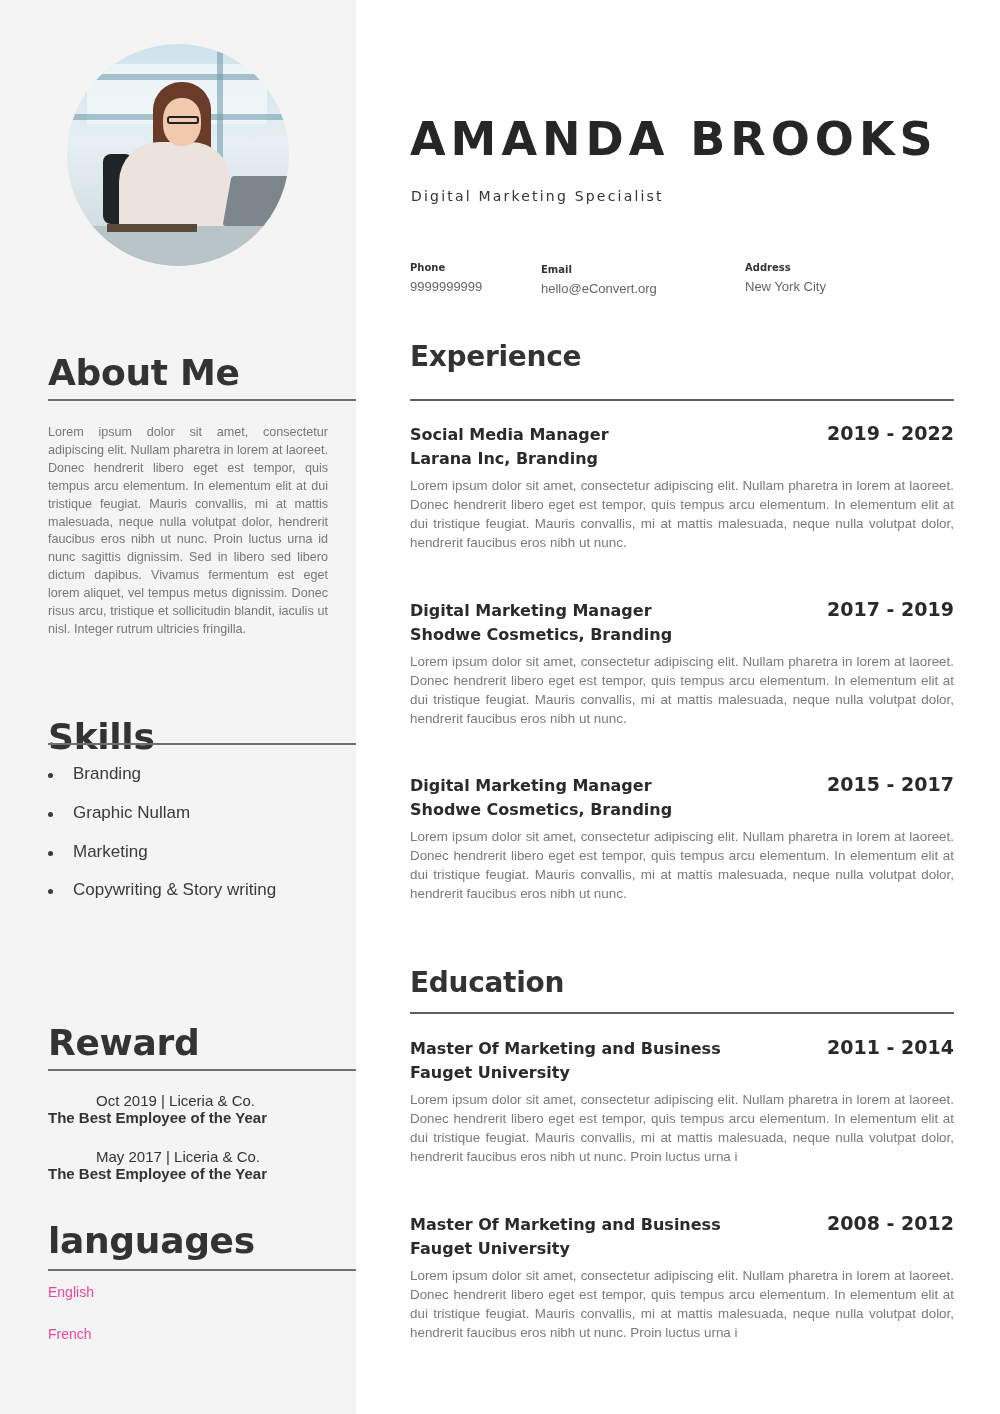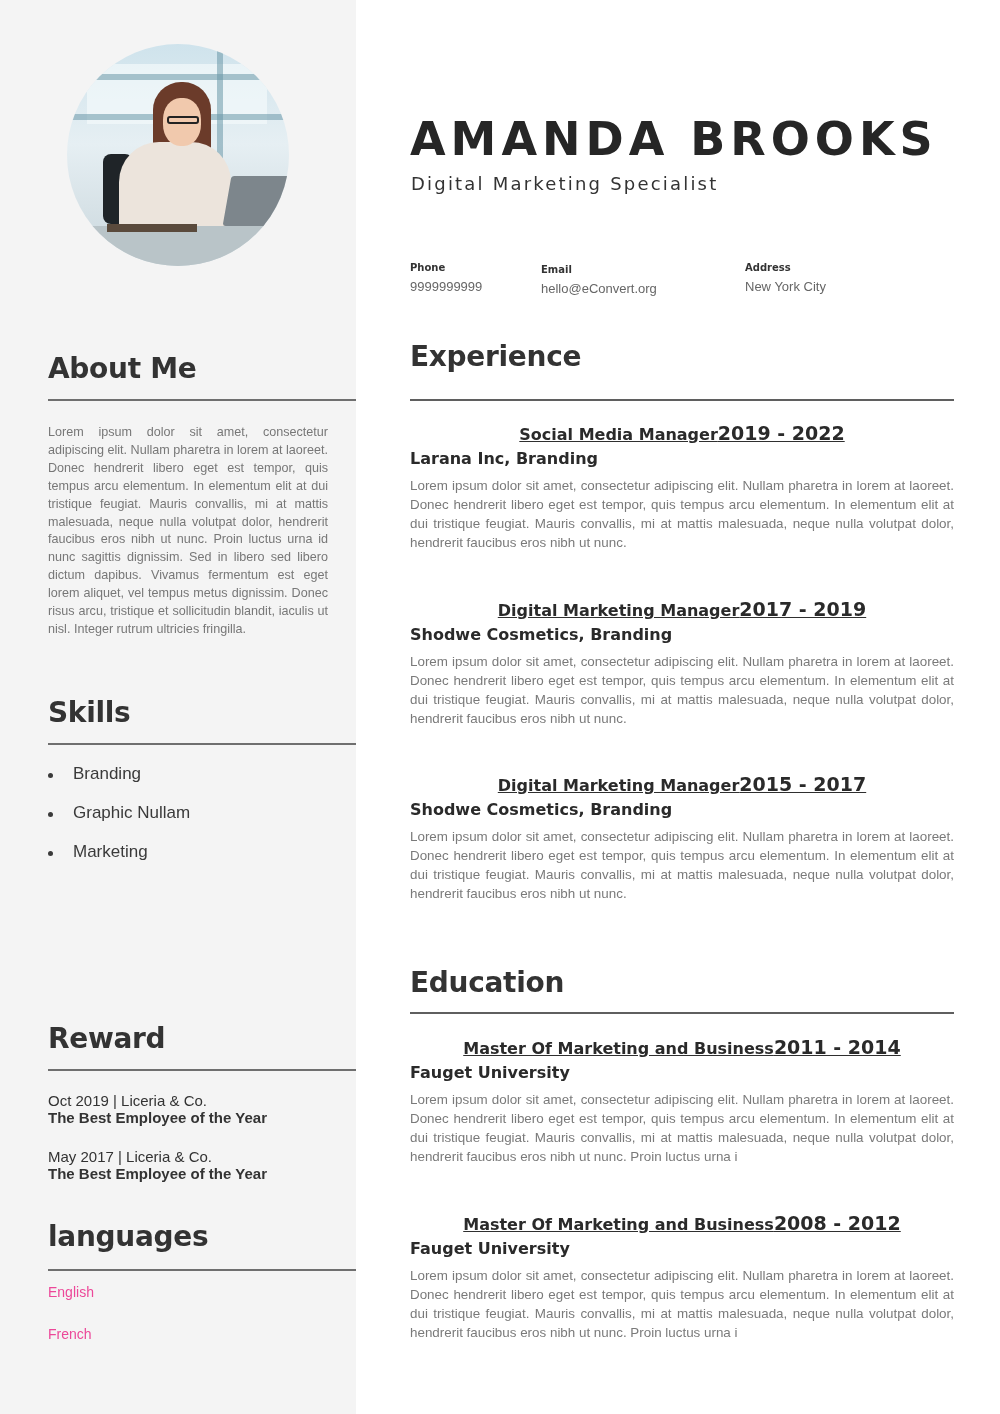--- a/index.html
+++ b/index.html
@@ -25,56 +25,56 @@
   .photo .hair { position: absolute; left: 86px; top: 38px; width: 58px; height: 92px; background: #6b3b2a; border-radius: 28px 28px 12px 12px; }
   .photo .face { position: absolute; left: 96px; top: 54px; width: 38px; height: 48px; background: #f1c9ad; border-radius: 45%; }
   .photo .glasses { position: absolute; left: 100px; top: 72px; width: 32px; height: 8px; border: 2px solid #222; border-radius: 3px; }
   .photo .desk { position: absolute; left: 0; top: 182px; width: 222px; height: 50px; background: #b9c4c8; }
   .photo .laptop { position: absolute; left: 160px; top: 132px; width: 66px; height: 50px; background: #7d868c; transform: skewX(-10deg); border-radius: 3px; }
   .photo .book { position: absolute; left: 40px; top: 180px; width: 90px; height: 8px; background: #5a4a3c; }
 
   
   .s-head {
     position: absolute; left: 48px; font-family: "DejaVu Sans", sans-serif; font-weight: bold;
-    font-size: 28px; color: #333333; letter-spacing: -0.3px;
+    font-size: 36px; color: #333333; letter-spacing: -0.3px;
   }
   .s-rule { position: absolute; left: 48px; width: 308px; height: 2px; background: #6f6f6f; }
   .about-text {
     position: absolute; left: 48px; top: 424px; width: 280px;
     font-size: 12.6px; line-height: 17.9px; color: #777777; text-align: justify;
     font-family: "Liberation Sans", sans-serif;
   }
   .skills { position: absolute; left: 48px; top: 764px; list-style: none; }
   .skills li { position: relative; height: 38.8px; padding-left: 25px; font-size: 17px; color: #3a3a3a; font-family: "Liberation Sans", sans-serif; }
   .skills li .dot { position: absolute; left: 0; top: 9px; width: 5px; height: 5px; border-radius: 50%; background: #3a3a3a; }
 
   .reward { position: absolute; left: 48px; font-family: "Liberation Sans", sans-serif; }
-  .reward .r-date { font-size: 15px; color: #333333; line-height: 17px; }
+  .reward .r-date { font-size: 15px; color: #333333; line-height: 17px; margin-left: 48px; }
   .reward .r-title { font-size: 15px; font-weight: bold; color: #333333; line-height: 17px; }
 
   .lang { position: absolute; left: 48px; font-size: 14px; color: #ec4899; font-family: "Liberation Sans", sans-serif; }
 
   
   .name {
     position: absolute; left: 410px; top: 112px; font-size: 46px; font-weight: bold;
     letter-spacing: 5px; color: #262626; font-family: "DejaVu Sans", sans-serif;
   }
   .role {
-    position: absolute; left: 411px; top: 173px; font-size: 18px; letter-spacing: 2.2px;
+    position: absolute; left: 411px; top: 188px; font-size: 14px; letter-spacing: 2.2px;
     color: #333333; font-family: "DejaVu Sans", sans-serif;
   }
   .contact { position: absolute; font-family: "DejaVu Sans", sans-serif; }
   .contact .c-label { font-size: 10px; font-weight: bold; color: #333333; line-height: 20px; }
   .contact .c-val { font-size: 13px; color: #666666; line-height: 18px; font-family: "Liberation Sans", sans-serif; }
 
   
   .m-head { position: absolute; left: 410px; font-size: 28px; font-weight: bold; color: #333333; font-family: "DejaVu Sans", sans-serif; letter-spacing: -0.3px; }
   .m-rule { position: absolute; left: 410px; width: 544px; height: 2px; background: #5f5f5f; }
   .entry { position: absolute; left: 410px; width: 544px; }
-  .entry .e-row { display: flex; justify-content: center; align-items: baseline; height: 27px; text-decoration: underline; }
+  .entry .e-row { display: flex; justify-content: space-between; align-items: baseline; height: 27px; }
   .entry .e-title { font-size: 16px; font-weight: bold; color: #2a2a2a; font-family: "DejaVu Sans", sans-serif; }
   .entry .e-years { font-size: 19px; font-weight: bold; color: #2a2a2a; font-family: "DejaVu Sans", sans-serif; }
   .entry .e-org { font-size: 16px; font-weight: bold; color: #2a2a2a; font-family: "DejaVu Sans", sans-serif; height: 27px; }
   .entry .e-desc { font-size: 13.4px; line-height: 19px; color: #7a7a7a; text-align: justify; font-family: "Liberation Sans", sans-serif; }
 </style>
 </head>
 <body>
 
 <aside class="sidebar"></aside>
 
@@ -90,26 +90,27 @@
   <div class="glasses"></div>
   <div class="desk"></div>
   <div class="laptop"></div>
   <div class="book"></div>
 </div>
 
 <h2 class="s-head" style="top:352px;">About Me</h2>
 <div class="s-rule" style="top:399px;"></div>
 <p class="about-text">Lorem ipsum dolor sit amet, consectetur adipiscing elit. Nullam pharetra in lorem at laoreet. Donec hendrerit libero eget est tempor, quis tempus arcu elementum. In elementum elit at dui tristique feugiat. Mauris convallis, mi at mattis malesuada, neque nulla volutpat dolor, hendrerit faucibus eros nibh ut nunc. Proin luctus urna id nunc sagittis dignissim. Sed in libero sed libero dictum dapibus. Vivamus fermentum est eget lorem aliquet, vel tempus metus dignissim. Donec risus arcu, tristique et sollicitudin blandit, iaculis ut nisl. Integer rutrum ultricies fringilla.</p>
 
-<h2 class="s-head" style="top:696px;">Skills</h2>
+<h2 class="s-head" style="top:716px;">Skills</h2>
 <div class="s-rule" style="top:743px;"></div>
 <ul class="skills">
   <li><span class="dot"></span><span>Branding</span></li>
   <li><span class="dot"></span><span>Graphic Nullam</span></li>
   <li><span class="dot"></span><span>Marketing</span></li>
+  <li><span class="dot"></span><span>Copywriting &amp; Story writing</span></li>
 </ul>
 
 <h2 class="s-head" style="top:1022px;">Reward</h2>
 <div class="s-rule" style="top:1069px;"></div>
 <div class="reward" style="top:1092px;">
   <div class="r-date">Oct 2019 | Liceria &amp; Co.</div>
   <div class="r-title">The Best Employee of the Year</div>
 </div>
 <div class="reward" style="top:1148px;">
   <div class="r-date">May 2017 | Liceria &amp; Co.</div>

